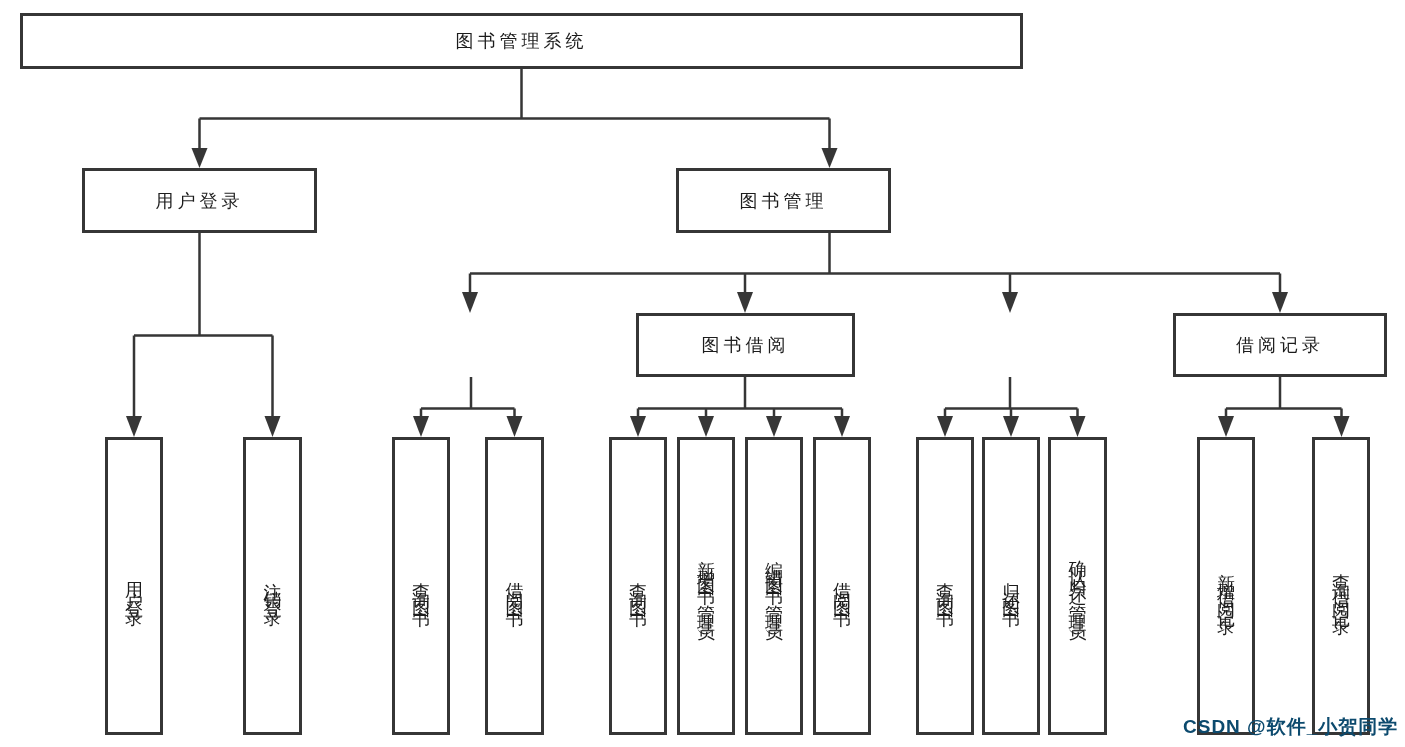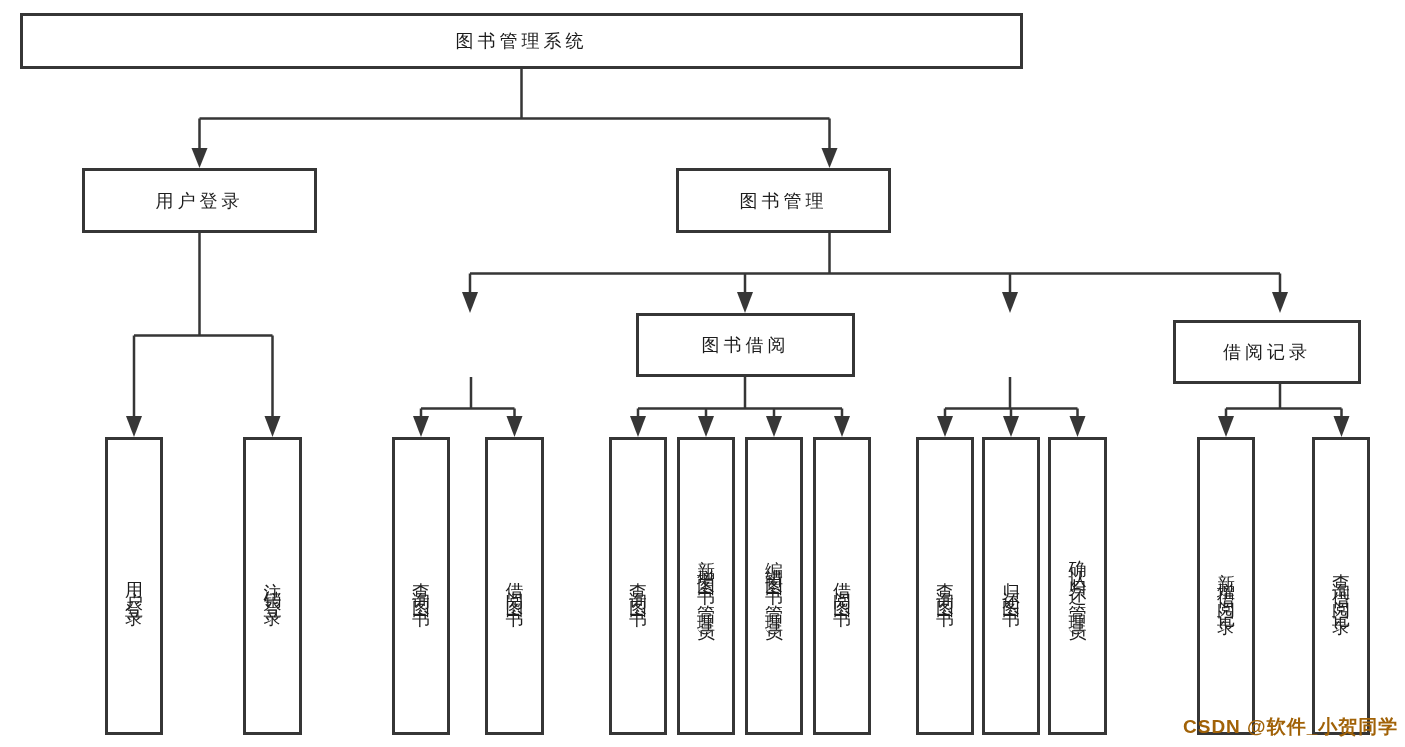--- a/index.html
+++ b/index.html
@@ -30,21 +30,21 @@
     text-orientation:mixed;
     letter-spacing:9px;
     white-space:normal;
     line-height:1;
   }
   .node span{display:block;}
   .watermark{
     position:absolute;
     left:1183px;top:714px;
     z-index:5;
-    color:#a16207;
+    color:#0c4a6e;
     font-size:19px;
     font-weight:bold;
     letter-spacing:1px;
     white-space:nowrap;
   }
 </style>
 </head>
 <body>
 
 <div class="canvas">
@@ -106,21 +106,21 @@
   <div class="node" style="left:82px;top:168px;width:235px;height:65px">
     <span>用户登录</span>
   </div>
   <div class="node" style="left:676px;top:168px;width:215px;height:65px">
     <span>图书管理</span>
   </div>
 
   <div class="node" style="left:636px;top:313px;width:219px;height:64px">
     <span>图书借阅</span>
   </div>
-  <div class="node" style="left:1173px;top:320px;width:188px;height:64px">
+  <div class="node" style="left:1173px;top:313px;width:214px;height:64px">
     <span>借阅记录</span>
   </div>
 
   <div class="node v" style="left:105px;top:437px;width:58px;height:298px">
     <span>用户登录</span>
   </div>
   <div class="node v" style="left:243px;top:437px;width:59px;height:298px">
     <span>注销登录</span>
   </div>
 

